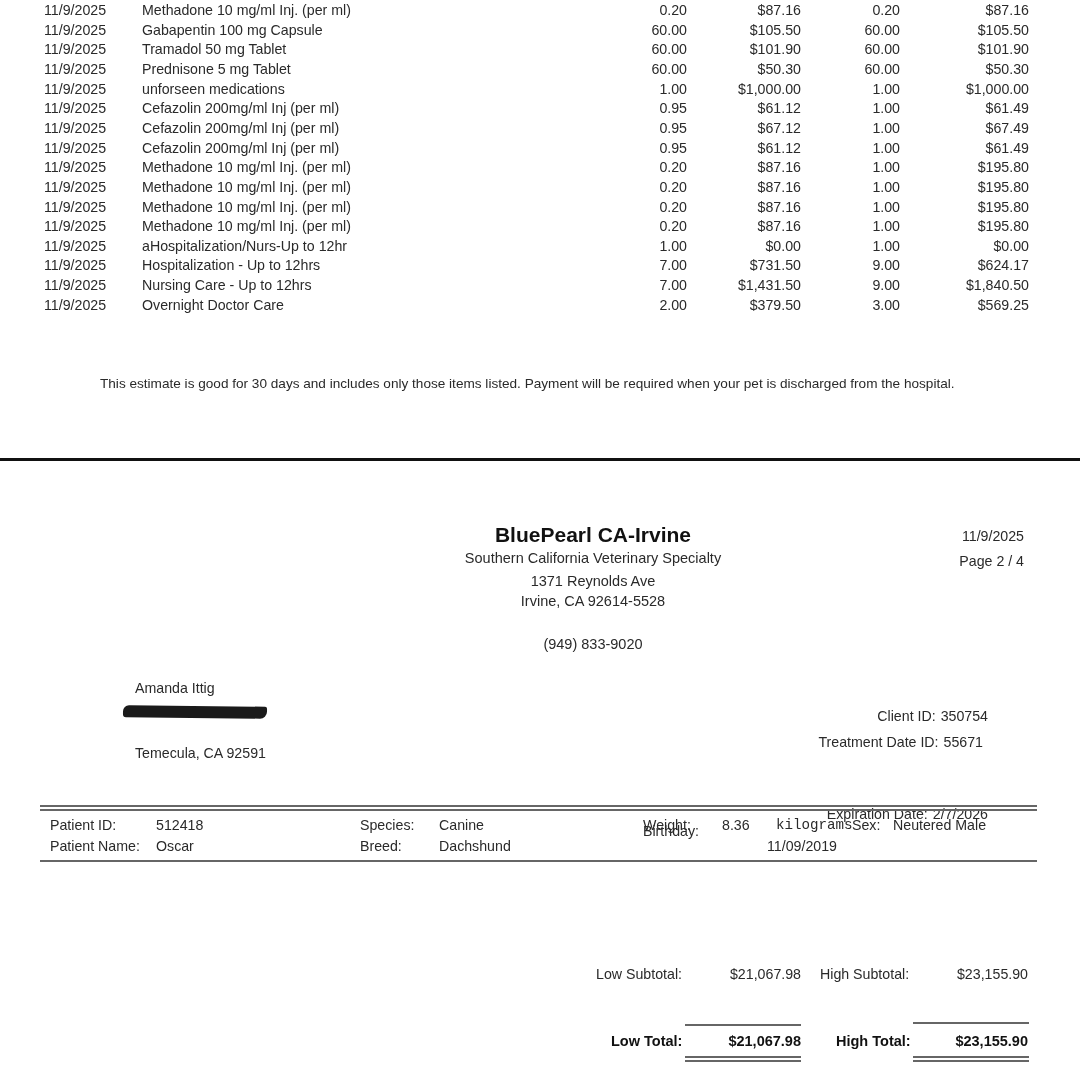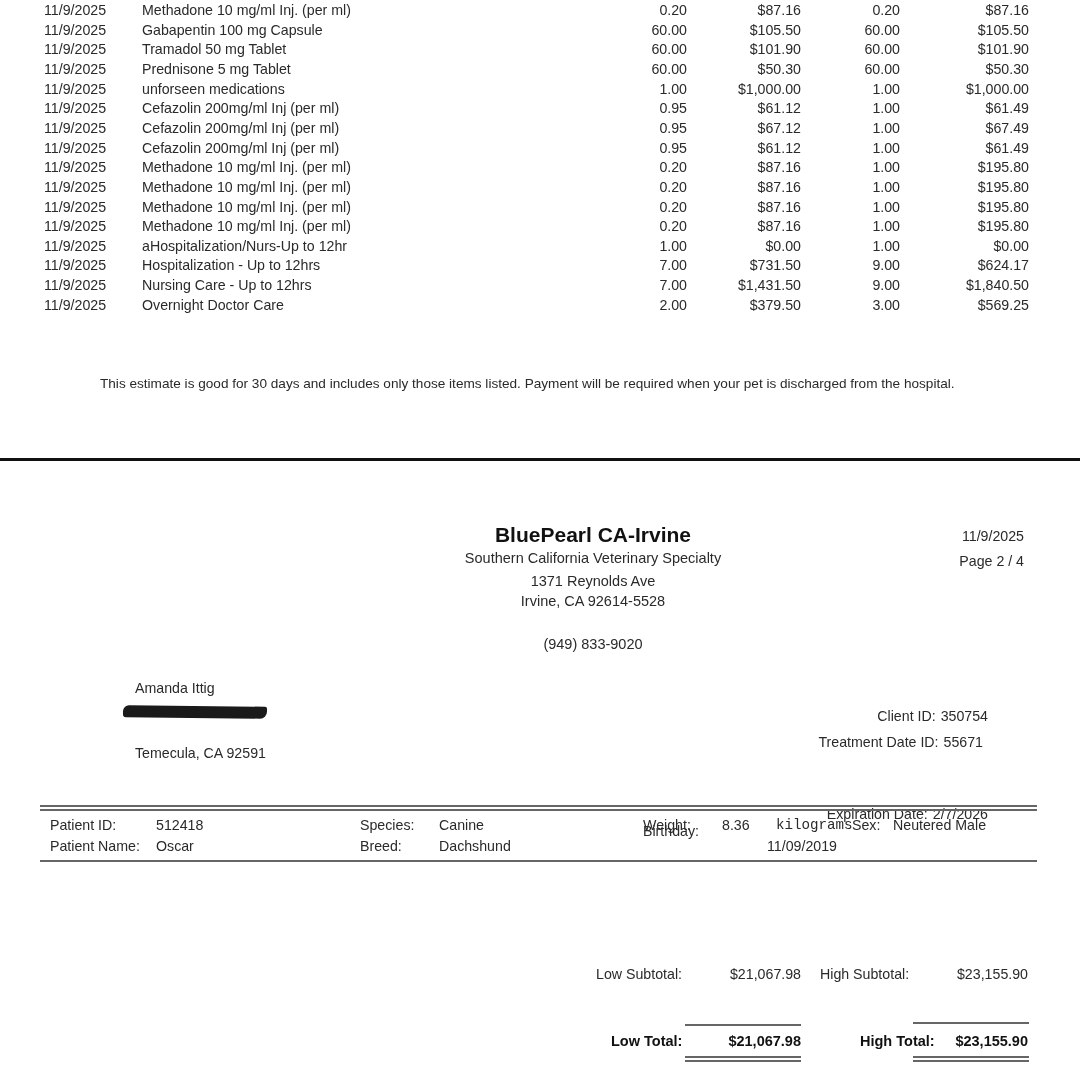--- a/index.html
+++ b/index.html
@@ -268,19 +268,19 @@
 <span class="pf sub-lbl" style="left:596px; top:928px;">Low Subtotal:</span>
 <span class="pf sub-lbl" style="right:279px; top:928px;">$21,067.98</span>
 <span class="pf sub-lbl" style="left:820px; top:928px;">High Subtotal:</span>
 <span class="pf sub-lbl" style="right:52px; top:928px;">$23,155.90</span>
 
 <div class="rule" style="left:685px; top:1024px; width:116px;"></div>
 <div class="rule" style="left:913px; top:1022px; width:116px;"></div>
 
 <span class="pf tot-lbl" style="left:611px; top:1033px;">Low Total:</span>
 <span class="pf tot-val" style="right:279px; top:1033px;">$21,067.98</span>
-<span class="pf tot-lbl" style="left:836px; top:1033px;margin-left:24px;">High Total:</span>
+<span class="pf tot-lbl" style="left:836px; top:1033px;">High Total:</span>
 <span class="pf tot-val" style="right:52px; top:1033px;">$23,155.90</span>
 
 <div class="rule" style="left:685px; top:1056px; width:116px;"></div>
 <div class="rule" style="left:685px; top:1060px; width:116px;"></div>
 <div class="rule" style="left:913px; top:1056px; width:116px;"></div>
 <div class="rule" style="left:913px; top:1060px; width:116px;"></div>
 
 </body></html>

